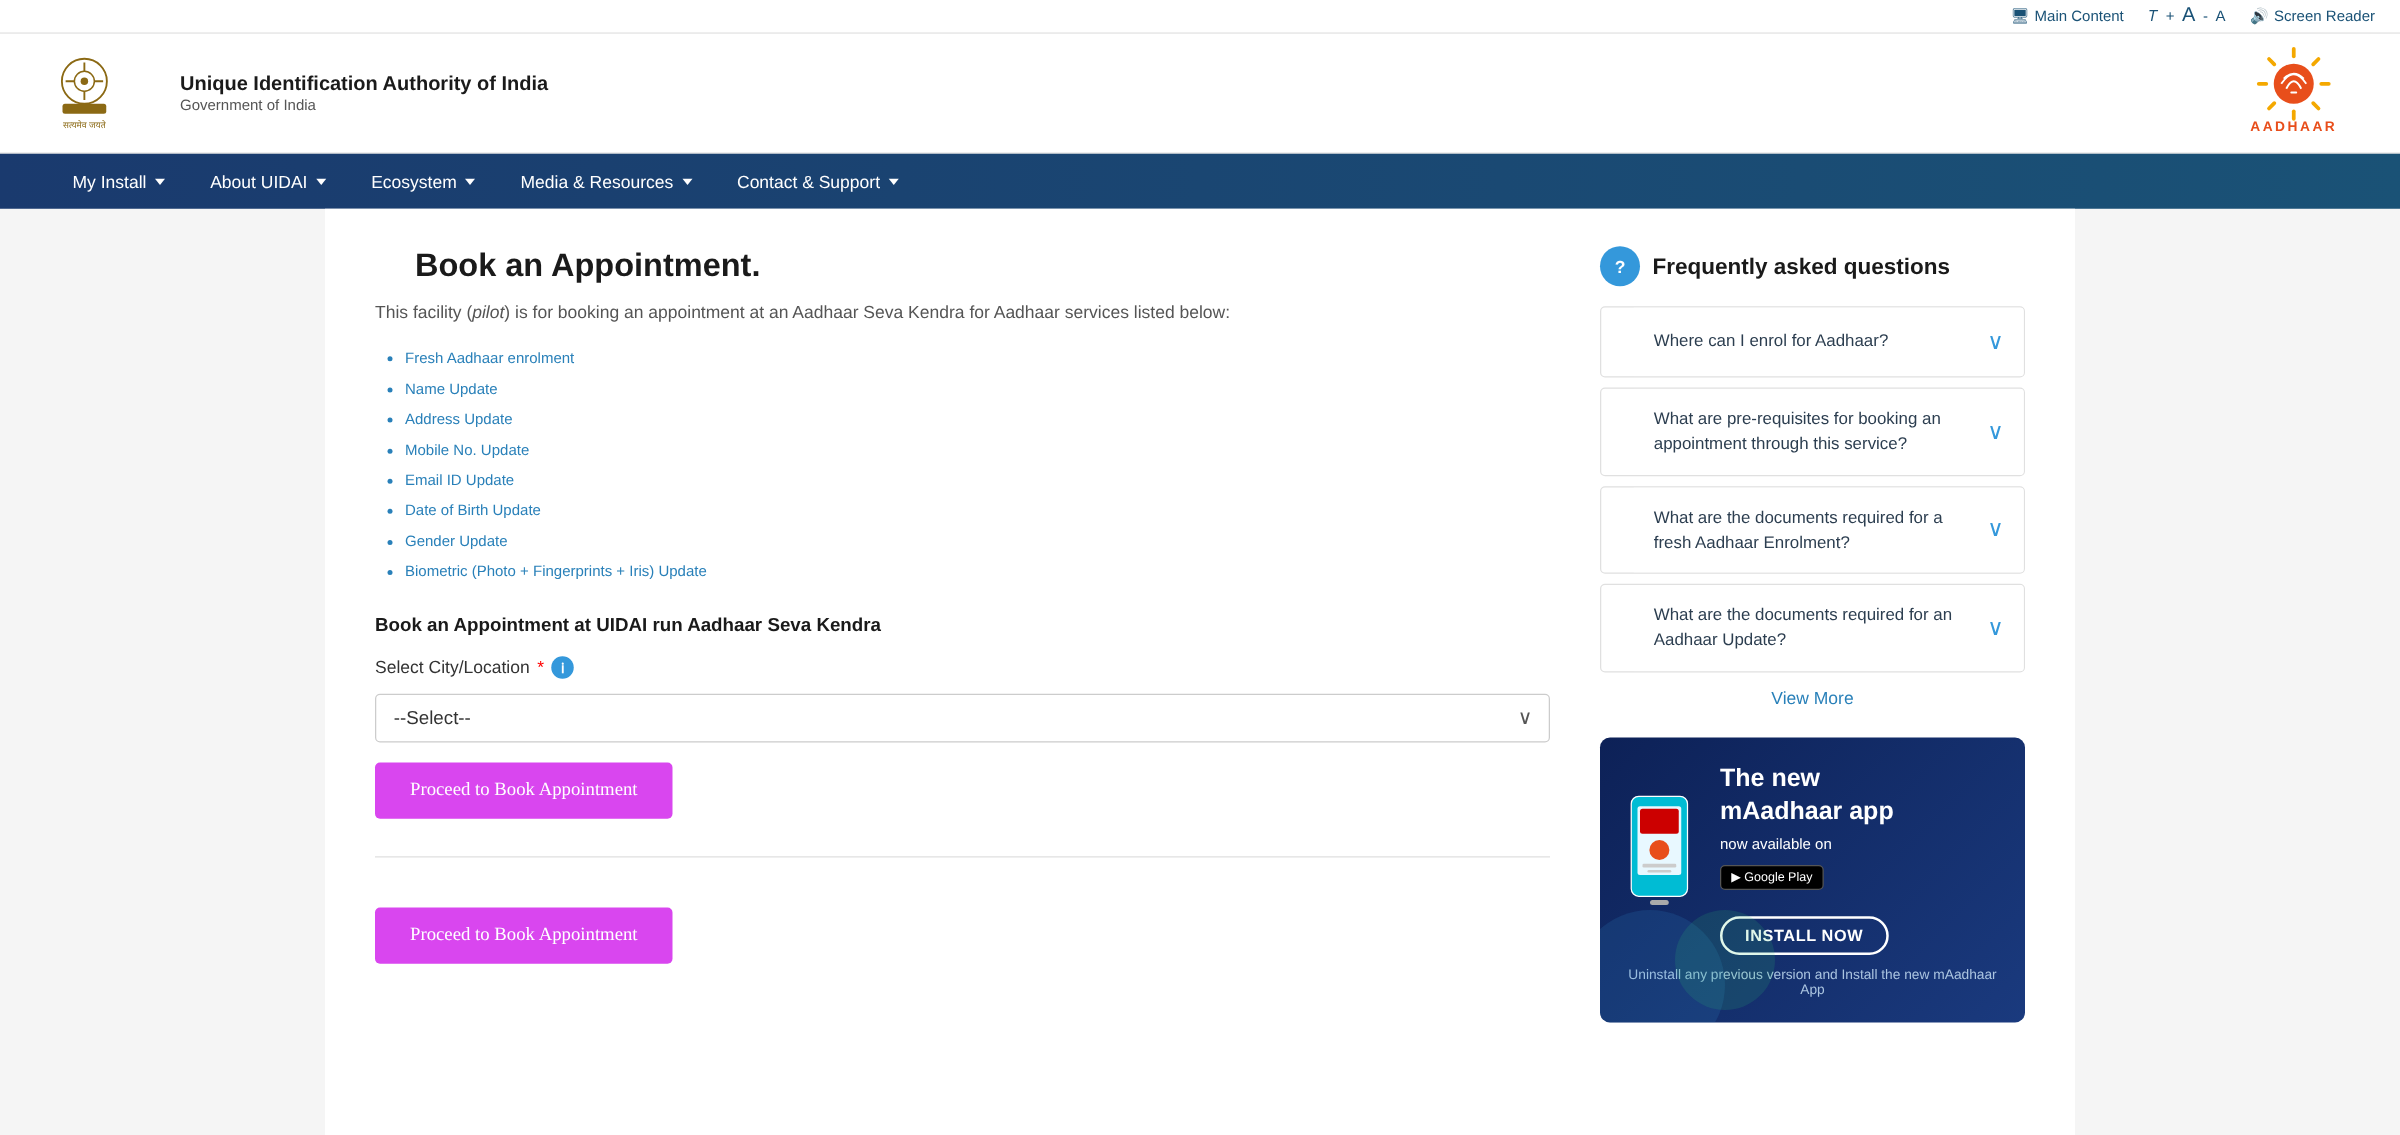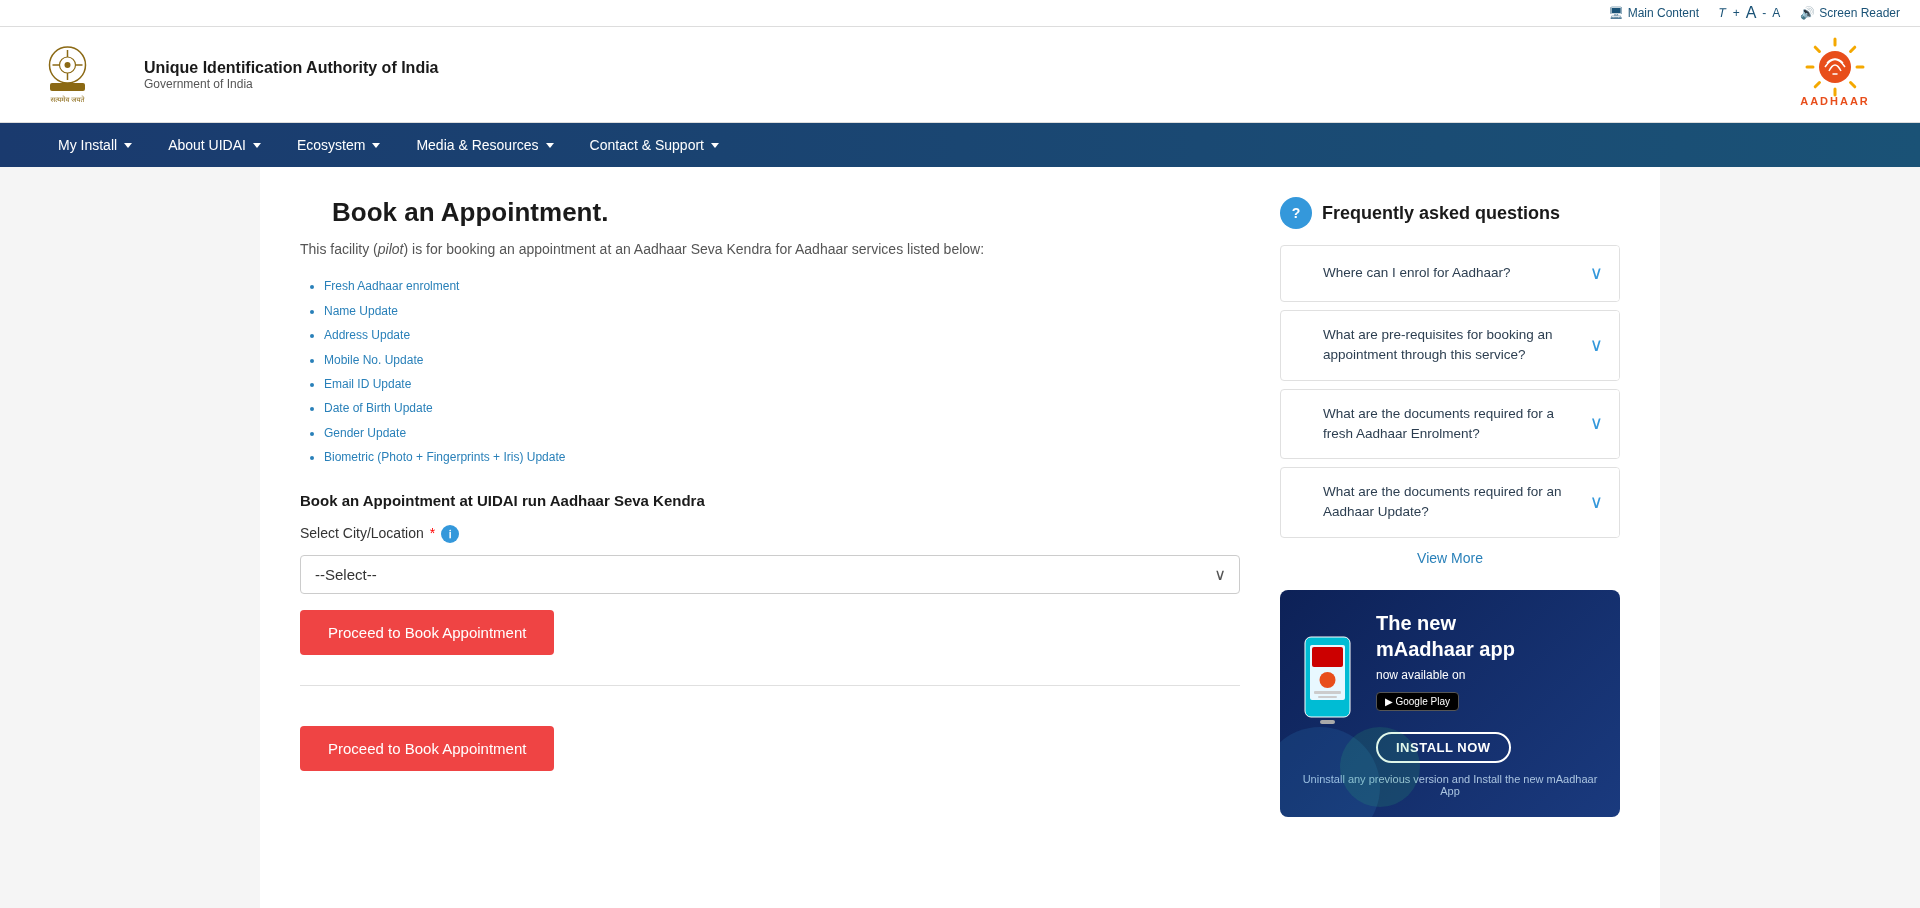--- a/index.html
+++ b/index.html
@@ -187,30 +187,31 @@
       position: absolute;
       right: 14px;
       top: 50%;
       transform: translateY(-50%);
       pointer-events: none;
       color: #555;
       font-size: 16px;
     }
 
     .proceed-btn {
-      background: #ef4444;
+      background: #d946ef;
       color: #fff;
       border: none;
       padding: 14px 28px;
       font-size: 15px;
       border-radius: 4px;
       cursor: pointer;
       margin-top: 16px;
       font-weight: 500;
       transition: background 0.2s;
+      font-family: Liberation Serif, serif;
     }
 
     .divider {
       border: none;
       border-top: 1px solid #e0e0e0;
       margin: 20px 0 24px 0;
     }
 
     
     .content-right {

